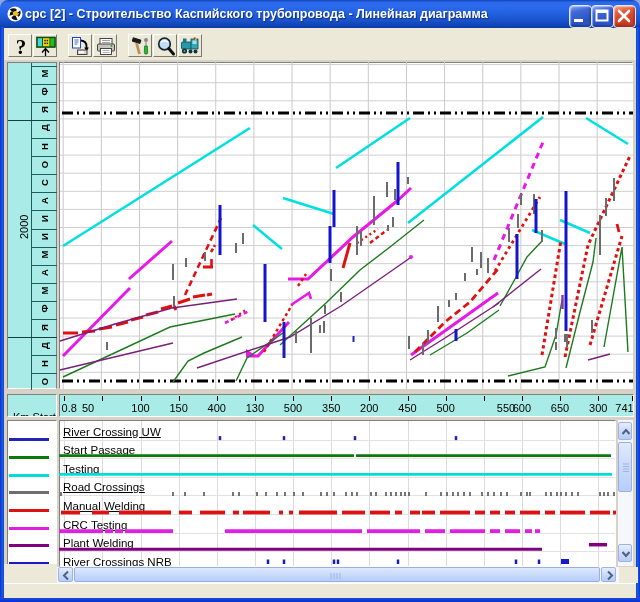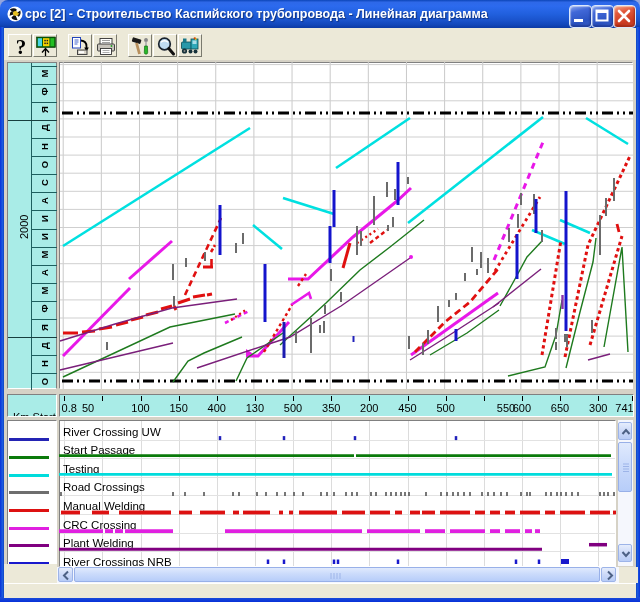--- a/index.html
+++ b/index.html
@@ -28,21 +28,21 @@
 #statusbar{left:4px;top:583px;width:632px;height:14px;background:#ECE9D8;border-top:1px solid #FFFFFF;}
 
 #panel{left:4px;top:60px;width:632px;height:523px;background:#D6D2C6;}
 .cell{position:absolute;box-sizing:border-box;border:1px solid #808080;border-right-color:#fff;border-bottom-color:#fff;}
 #monthaxis{left:3px;top:2px;width:50px;height:327px;background:#A9ECE7;border-right-color:#808080;}
 #chartcell{left:55px;top:2px;width:574px;height:327px;background:#fff;}
 #kmleft{left:3px;top:334px;width:50px;height:23px;background:#A9ECE7;overflow:hidden;}
 #kmaxis{left:55px;top:334px;width:575px;height:23px;background:#A9ECE7;overflow:hidden;}
 #legleft{left:3px;top:360px;width:50px;height:147px;background:#fff;}
 #legmain{left:55px;top:360px;width:557px;height:147px;background:#fff;overflow:hidden;}
-.ltxt{position:absolute;left:3px;font-size:11.5px;color:#000;white-space:nowrap;}
+.ltxt{position:absolute;left:3px;font-size:11.5px;color:#000;white-space:nowrap;text-decoration:underline;}
 
 #vsb{left:614px;top:360px;width:15px;height:146px;background:#F5F7FD;}
 #hsb{left:53px;top:507px;width:562px;height:16px;background:#F5F7FD;}
 .sbtn{position:absolute;border-radius:2px;border:1px solid #9DB4E8;
  background:linear-gradient(180deg,#E6EDFC 0%,#CCD9F8 50%,#B8CCF6 100%);box-sizing:border-box;}
 .sthumb{position:absolute;border-radius:2px;border:1px solid #98B0E8;
  background:linear-gradient(180deg,#E0EAFD 0%,#CBDBFB 45%,#B7CDF9 100%);box-sizing:border-box;}
 #corner{left:615px;top:507px;width:19px;height:16px;background:#ECE9D8;}
 
 .mlet{position:absolute;font-size:9.5px;font-weight:bold;color:#000;transform:rotate(-90deg);transform-origin:center;width:12px;text-align:center;}
@@ -273,21 +273,21 @@
 <div style="position:absolute;left:0;top:55.8px;width:560px;height:1px;background:#E2E2E2;"></div>
 <div style="position:absolute;left:0;top:74.4px;width:560px;height:1px;background:#E2E2E2;"></div>
 <div style="position:absolute;left:0;top:93.0px;width:560px;height:1px;background:#E2E2E2;"></div>
 <div style="position:absolute;left:0;top:111.6px;width:560px;height:1px;background:#E2E2E2;"></div>
 <div style="position:absolute;left:0;top:130.2px;width:560px;height:1px;background:#E2E2E2;"></div>
 <div class="ltxt" style="top:4.6px;">River Crossing UW</div>
 <div class="ltxt" style="top:23.2px;">Start Passage</div>
 <div class="ltxt" style="top:41.8px;">Testing</div>
 <div class="ltxt" style="top:60.4px;">Road Crossings</div>
 <div class="ltxt" style="top:79.0px;">Manual Welding</div>
-<div class="ltxt" style="top:97.6px;">CRC Crossing</div>
+<div class="ltxt" style="top:97.6px;">CRC Testing</div>
 <div class="ltxt" style="top:116.2px;">Plant Welding</div>
 <div class="ltxt" style="top:134.8px;">River Crossings NRB</div>
     </div>
   <div class="abs" id="vsb">
       <div class="sbtn" style="left:0;top:2px;width:14px;height:18px;"><svg width="14" height="18">
           <path d="M3.5,11 L7,7 L10.5,11" stroke="#4D6185" stroke-width="2" fill="none"></path>
         </svg></div>
 <div class="sthumb" style="left:0;top:22px;width:14px;height:50px;"><svg width="14" height="50">
           <path d="M4,21 h6 M4,23.5 h6 M4,26 h6 M4,28.5 h6" stroke="#9DB4E8" stroke-width="1"></path>
         </svg></div>

